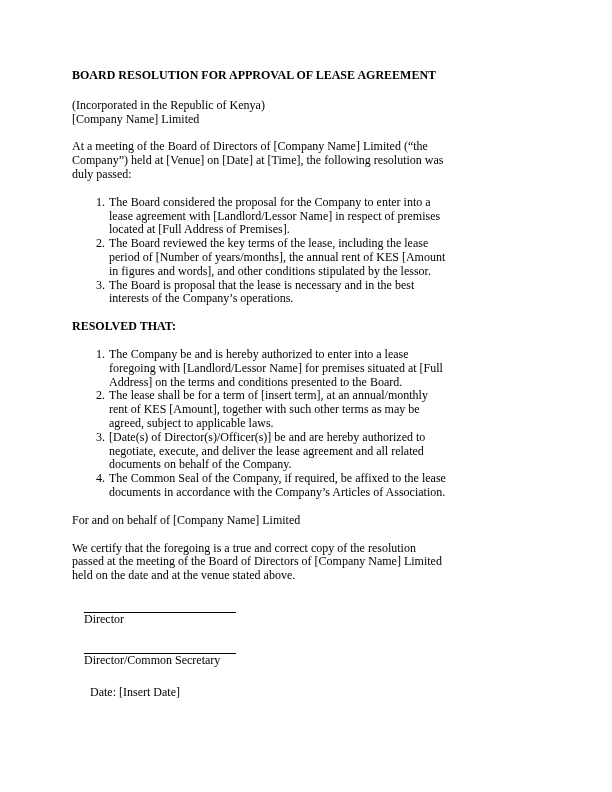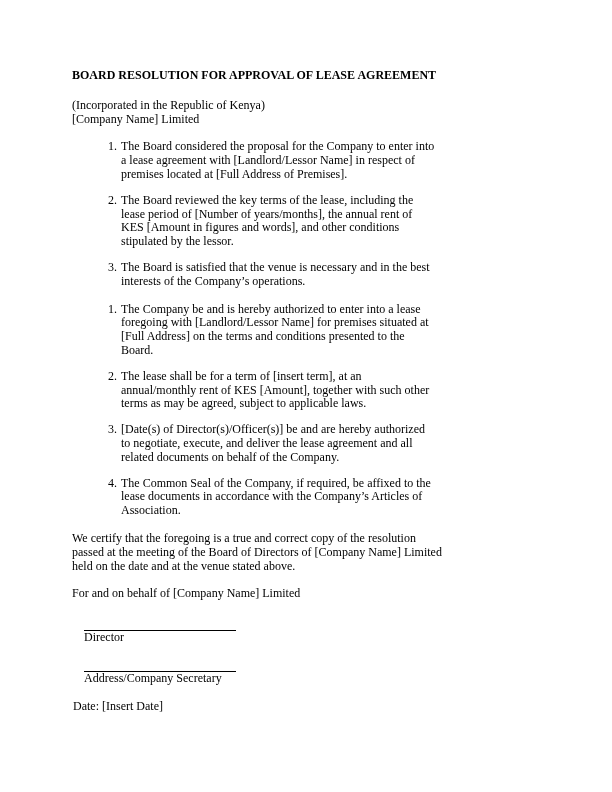--- a/index.html
+++ b/index.html
@@ -36,77 +36,79 @@
     margin-bottom: 16px;
   }
   .block {
     margin: 0 0 14px 0;
   }
   ol.num-list {
     margin: 0 0 14px 0;
     padding-left: 36px;
   }
   ol.num-list li {
-    margin: 12px;
+    margin: 0;
     padding-left: 1px;
   }
   .sig-block {
     margin: 0 0 14px 12px;
   }
   .sig-block.first {
     margin-top: 17px;
   }
   .sig-line {
     width: 152px;
     height: 12px;
     border-bottom: 1px solid #000000;
     margin: 0;
   }
   .date-line {
-    margin: 1px;
+    margin: 18px;
   }
 </style>
 </head>
 <body>
 
 <div class="page">
 
   <p class="heading title">BOARD RESOLUTION FOR APPROVAL OF LEASE AGREEMENT</p>
 
   <div class="block">
     <div>(Incorporated in the Republic of Kenya)</div>
     <div>[Company Name] Limited</div>
   </div>
 
+  <p class="block">At a meeting of the Board of Directors of [Company Name] Limited (“the Company”) held at [Venue] on [Date] at [Time], the following resolution was duly passed:</p>
 
 
   <ol class="num-list">
     <li>The Board considered the proposal for the Company to enter into a lease agreement with [Landlord/Lessor Name] in respect of premises located at [Full Address of Premises].</li>
     <li>The Board reviewed the key terms of the lease, including the lease period of [Number of years/months], the annual rent of KES [Amount in figures and words], and other conditions stipulated by the lessor.</li>
-    <li>The Board is satisfied that the venue is necessary and in the best interests of the Company’s operations.</li>
+    <li>The Board is proposal that the lease is necessary and in the best interests of the Company’s operations.</li>
   </ol>
 
+  <p class="heading">RESOLVED THAT:</p>
 
   <ol class="num-list">
     <li>The Company be and is hereby authorized to enter into a lease foregoing with [Landlord/Lessor Name] for premises situated at [Full Address] on the terms and conditions presented to the Board.</li>
     <li>The lease shall be for a term of [insert term], at an annual/monthly rent of KES [Amount], together with such other terms as may be agreed, subject to applicable laws.</li>
     <li>[Date(s) of Director(s)/Officer(s)] be and are hereby authorized to negotiate, execute, and deliver the lease agreement and all related documents on behalf of the Company.</li>
     <li>The Common Seal of the Company, if required, be affixed to the lease documents in accordance with the Company’s Articles of Association.</li>
   </ol>
 
 
+  <p class="block">For and on behalf of [Company Name] Limited</p>
+
   <p class="block">We certify that the foregoing is a true and correct copy of the resolution passed at the meeting of the Board of Directors of [Company Name] Limited held on the date and at the venue stated above.</p>
-
-  <p class="block">For and on behalf of [Company Name] Limited</p>
 
   <div class="sig-block first">
     <div class="sig-line"></div>
     <div>Director</div>
   </div>
 
   <div class="sig-block">
     <div class="sig-line"></div>
-    <div>Address/Company Secretary</div>
+    <div>Director/Common Secretary</div>
   </div>
 
   <p class="date-line">Date: [Insert Date]</p>
 
 </div>
 
 </body></html>

